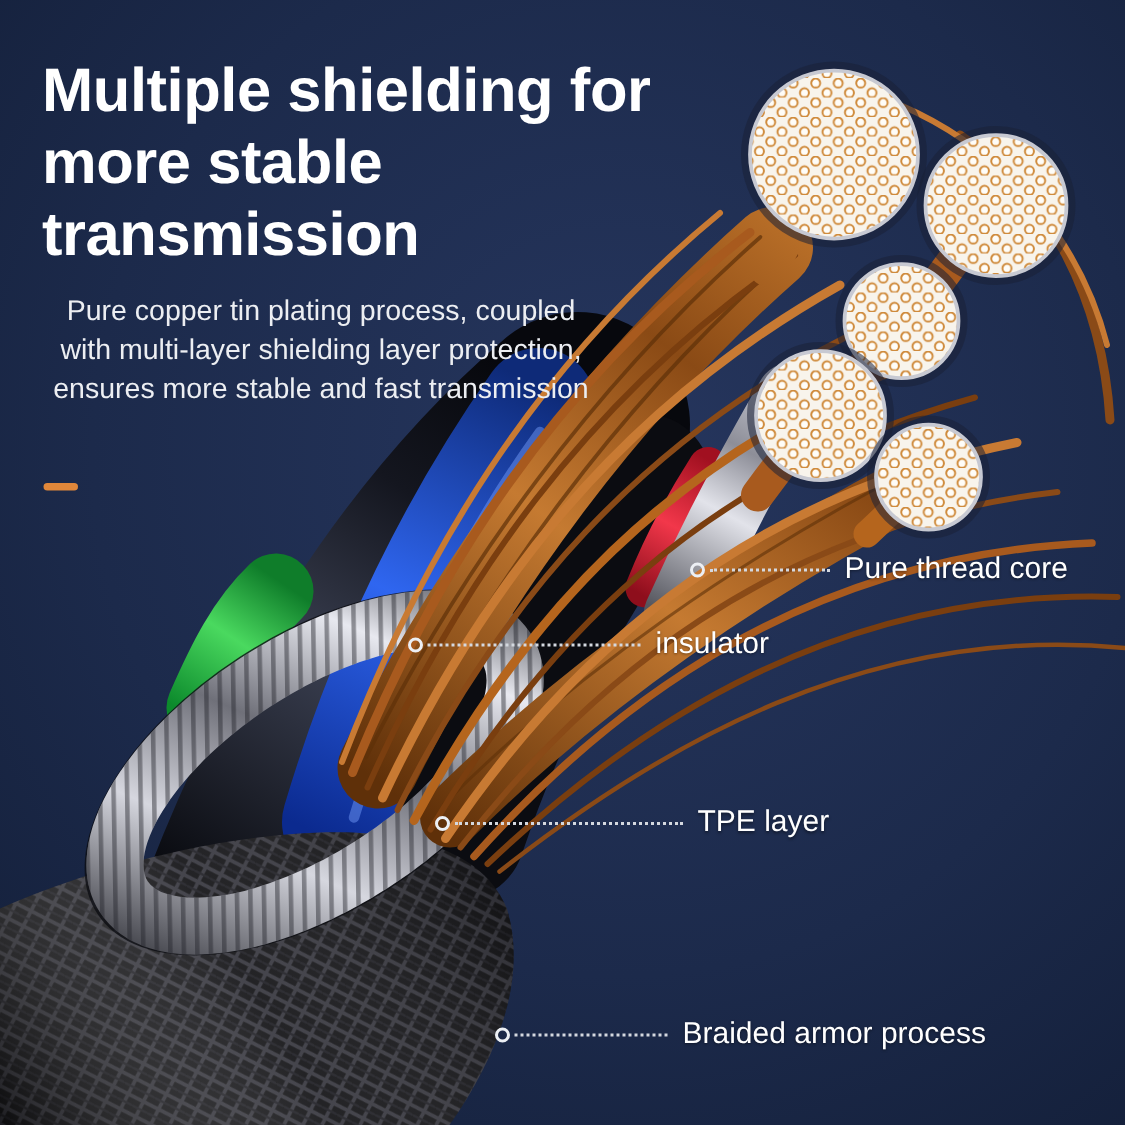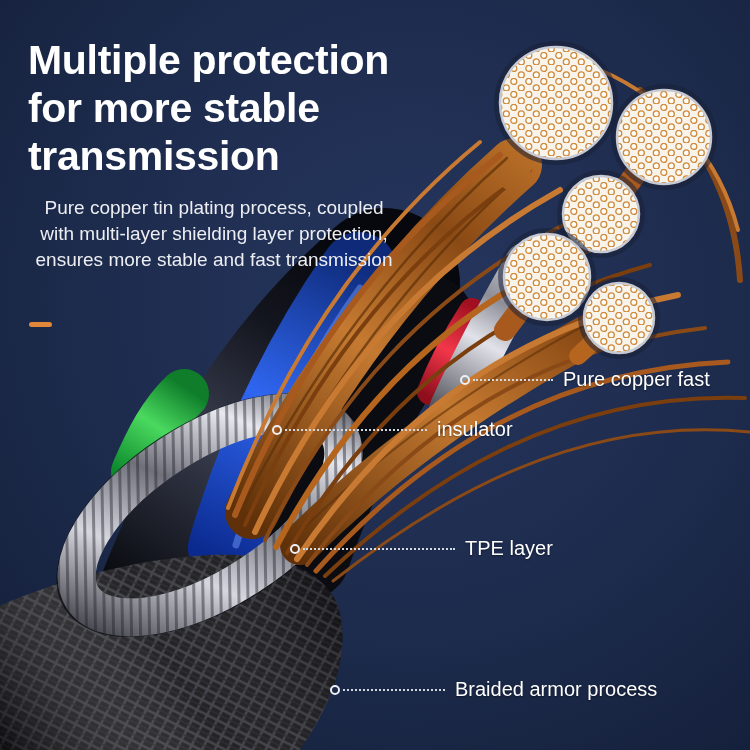--- a/index.html
+++ b/index.html
@@ -170,30 +170,30 @@
       <circle cx="664" cy="137" r="47" fill="url(#strandPat)" stroke="#c7c9d2" stroke-width="2.5"></circle>
       <circle cx="601" cy="214" r="41" fill="none" stroke="#1a2136" stroke-width="6" opacity="0.55"></circle>
       <circle cx="601" cy="214" r="38" fill="url(#strandPat)" stroke="#c7c9d2" stroke-width="2.5"></circle>
       <circle cx="547" cy="277" r="46" fill="none" stroke="#1a2136" stroke-width="6" opacity="0.55"></circle>
       <circle cx="547" cy="277" r="43" fill="url(#strandPat)" stroke="#c7c9d2" stroke-width="2.5"></circle>
       <circle cx="619" cy="318" r="38" fill="none" stroke="#1a2136" stroke-width="6" opacity="0.55"></circle>
       <circle cx="619" cy="318" r="35" fill="url(#strandPat)" stroke="#c7c9d2" stroke-width="2.5"></circle>
     </g>
   </svg>
 
-  <h1 class="headline">Multiple protection for more stable transmission</h1>
+  <h1 class="headline">Multiple shielding for more stable transmission</h1>
 
   <p class="desc">Pure copper tin plating process, coupled with multi-layer shielding layer protection, ensures more stable and fast transmission</p>
 
   <div class="dash"></div>
 
   <div class="callout c1">
     <span class="marker"></span>
     <span class="leader"></span>
-    <span class="label">Pure copper fast</span>
+    <span class="label">Pure thread core</span>
   </div>
 
   <div class="callout c3">
     <span class="marker"></span>
     <span class="leader"></span>
     <span class="label">TPE layer</span>
   </div>
 
   <div class="callout c2">
     <span class="marker"></span>

